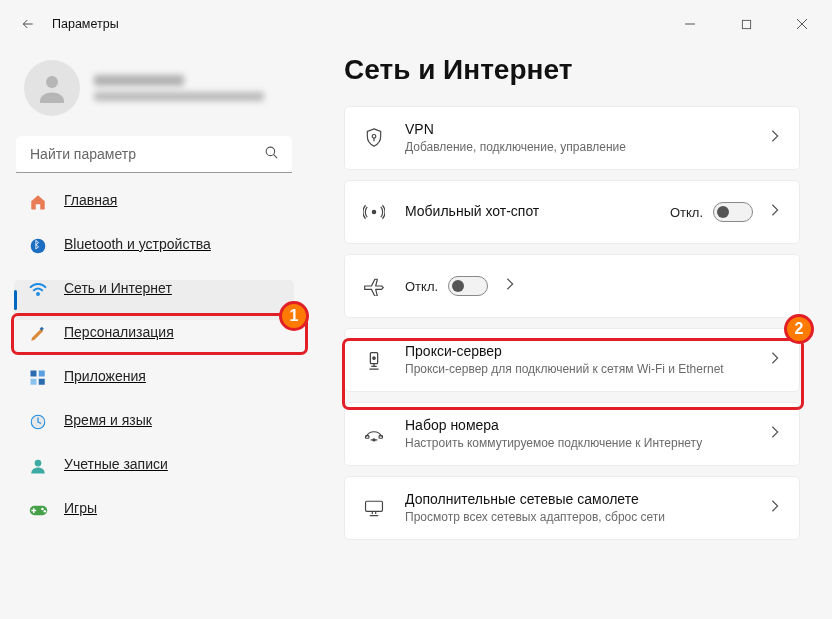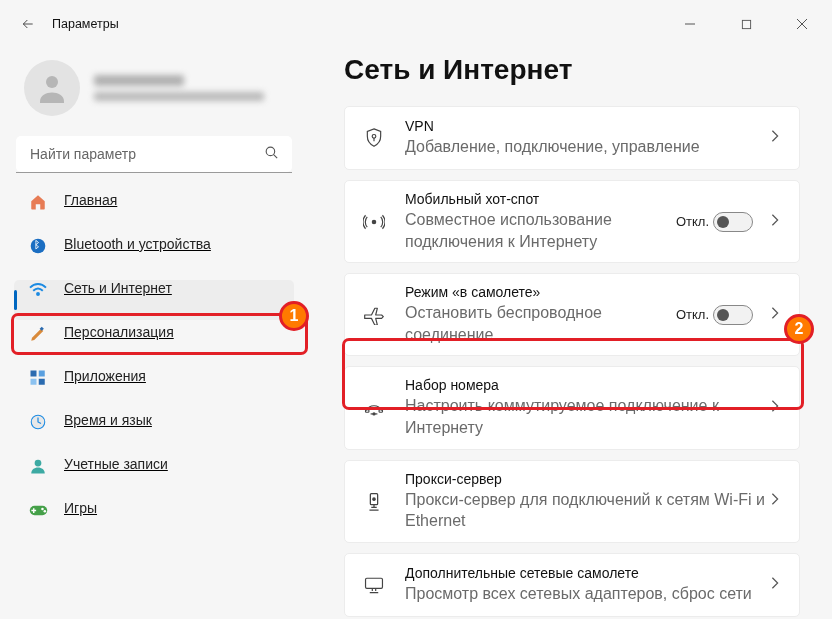--- a/index.html
+++ b/index.html
@@ -35,22 +35,22 @@
   .nav-item.selected::before { content:""; position:absolute; left:0; top:10px; bottom:10px; width:3px; border-radius:3px; background:#0067c0; }
 
   
   .main { flex: 1; padding: 6px 32px 0 36px; overflow:hidden; }
   .page-title { font-size: 28px; font-weight: 600; color:#111; margin-bottom: 20px; }
   .cards { display:flex; flex-direction:column; gap: 10px; }
   .card { background:#fff; border:1px solid #ececec; border-radius:5px; min-height: 64px; display:flex; align-items:center; padding: 10px 18px 10px 14px; cursor:pointer; position:relative; }
   .card .cic { width: 30px; display:flex; align-items:center; justify-content:center; color:#444; margin-right: 16px; }
   .card .txt { flex:1; }
   .card .ttl { font-size: 14px; color:#111; margin-bottom: 2px; }
-  .card .sub { font-size: 16px; color:#6a6a6a; line-height:1.35; }
-  .card .status { font-size: 13px; color:#222; margin-right: 4px; }
+  .card .sub { font-size: 12px; color:#6a6a6a; line-height:1.35; }
+  .card .status { font-size: 13px; color:#222; margin-right: 10px; }
   .card .chev { color:#555; }
 
   
   .toggle { width: 40px; height: 20px; border-radius: 20px; border:1px solid #888; background:#f2f2f2; position:relative; margin-right: 16px; }
   .toggle::after { content:""; position:absolute; left:3px; top:3px; width:12px; height:12px; border-radius:50%; background:#555; }
 
   
   .hl { position:absolute; border:3px solid #e21f26; border-radius:7px; pointer-events:none; }
   .hl1 { left:11px; top:313px; width:297px; height:42px; }
   .hl2 { left:342px; top:338px; width:462px; height:72px; }
@@ -217,41 +217,53 @@
 
       <div class="card">
         <span class="cic">
             <svg width="22" height="18" viewBox="0 0 26 20" fill="none" stroke="currentColor" stroke-width="1.4">
               <path d="M5 4a9 9 0 0 0 0 12M3 2a12 12 0 0 0 0 16M21 4a9 9 0 0 1 0 12M23 2a12 12 0 0 1 0 16"></path>
               <circle cx="13" cy="10" r="2" fill="currentColor"></circle>
             </svg>
           </span>
         <div class="txt">
             <div class="ttl">Мобильный хот-спот</div>
-            <div class="sub">Совместное использование подключения к Интернету</div>
           </div>
         <span class="status">Откл.</span>
         <div class="toggle"></div>
         <span class="chev"><svg width="12" height="14" viewBox="0 0 10 16" fill="none" stroke="currentColor" stroke-width="1.4">
               <path d="M2 2l6 6-6 6"></path>
             </svg></span>
       </div>
 
       <div class="card">
         <span class="cic">
             <svg width="22" height="20" viewBox="0 0 26 22" fill="none" stroke="currentColor" stroke-width="1.4">
               <path d="M2 11h8l4-8h3l-2 8h7l2 2-2 2h-7l2 8h-3l-4-8H2z" stroke-linejoin="round"></path>
             </svg>
           </span>
-        <div class="txt">
-            <div class="ttl">Режим «в самолете»</div>
-            <div class="sub">Остановить беспроводное соединение</div>
-          </div>
         <span class="status">Откл.</span>
         <div class="toggle"></div>
+        <span class="chev"><svg width="12" height="14" viewBox="0 0 10 16" fill="none" stroke="currentColor" stroke-width="1.4">
+              <path d="M2 2l6 6-6 6"></path>
+            </svg></span>
+      </div>
+
+      <div class="card">
+        <span class="cic">
+            <svg width="20" height="22" viewBox="0 0 22 24" fill="none" stroke="currentColor" stroke-width="1.4">
+              <rect x="7" y="4" width="8" height="12" rx="1"></rect>
+              <path d="M11 16v3M6 22h10M8 19h6"></path>
+              <circle cx="11" cy="10" r="1.3" fill="currentColor"></circle>
+            </svg>
+          </span>
+        <div class="txt">
+            <div class="ttl">Прокси-сервер</div>
+            <div class="sub">Прокси-сервер для подключений к сетям Wi-Fi и Ethernet</div>
+          </div>
         <span class="chev"><svg width="12" height="14" viewBox="0 0 10 16" fill="none" stroke="currentColor" stroke-width="1.4">
               <path d="M2 2l6 6-6 6"></path>
             </svg></span>
       </div>
 
       <div class="card">
         <span class="cic">
             <svg width="22" height="20" viewBox="0 0 26 22" fill="none" stroke="currentColor" stroke-width="1.4">
               <path d="M4 14a10 10 0 0 1 18 0"></path>
               <rect x="3" y="13" width="4" height="3" rx="1"></rect>
@@ -264,37 +276,20 @@
             <div class="ttl">Набор номера</div>
             <div class="sub">Настроить коммутируемое подключение к Интернету</div>
           </div>
         <span class="chev"><svg width="12" height="14" viewBox="0 0 10 16" fill="none" stroke="currentColor" stroke-width="1.4">
               <path d="M2 2l6 6-6 6"></path>
             </svg></span>
       </div>
 
       <div class="card">
         <span class="cic">
-            <svg width="20" height="22" viewBox="0 0 22 24" fill="none" stroke="currentColor" stroke-width="1.4">
-              <rect x="7" y="4" width="8" height="12" rx="1"></rect>
-              <path d="M11 16v3M6 22h10M8 19h6"></path>
-              <circle cx="11" cy="10" r="1.3" fill="currentColor"></circle>
-            </svg>
-          </span>
-        <div class="txt">
-            <div class="ttl">Прокси-сервер</div>
-            <div class="sub">Прокси-сервер для подключений к сетям Wi-Fi и Ethernet</div>
-          </div>
-        <span class="chev"><svg width="12" height="14" viewBox="0 0 10 16" fill="none" stroke="currentColor" stroke-width="1.4">
-              <path d="M2 2l6 6-6 6"></path>
-            </svg></span>
-      </div>
-
-      <div class="card">
-        <span class="cic">
             <svg width="22" height="20" viewBox="0 0 26 22" fill="none" stroke="currentColor" stroke-width="1.4">
               <rect x="3" y="3" width="20" height="12" rx="1.5"></rect>
               <path d="M11 15v3M15 15v3M8 20h10"></path>
             </svg>
           </span>
         <div class="txt">
             <div class="ttl">Дополнительные сетевые самолете</div>
             <div class="sub">Просмотр всех сетевых адаптеров, сброс сети</div>
           </div>
         <span class="chev"><svg width="12" height="14" viewBox="0 0 10 16" fill="none" stroke="currentColor" stroke-width="1.4">

